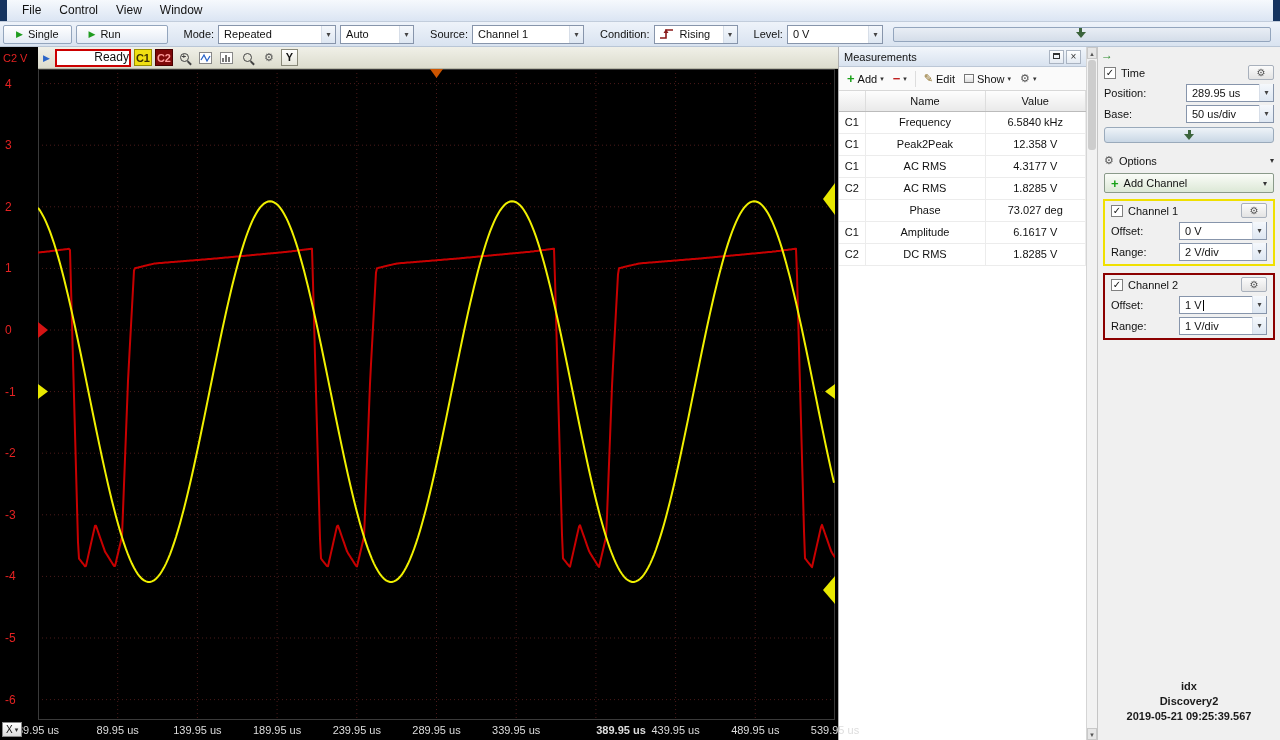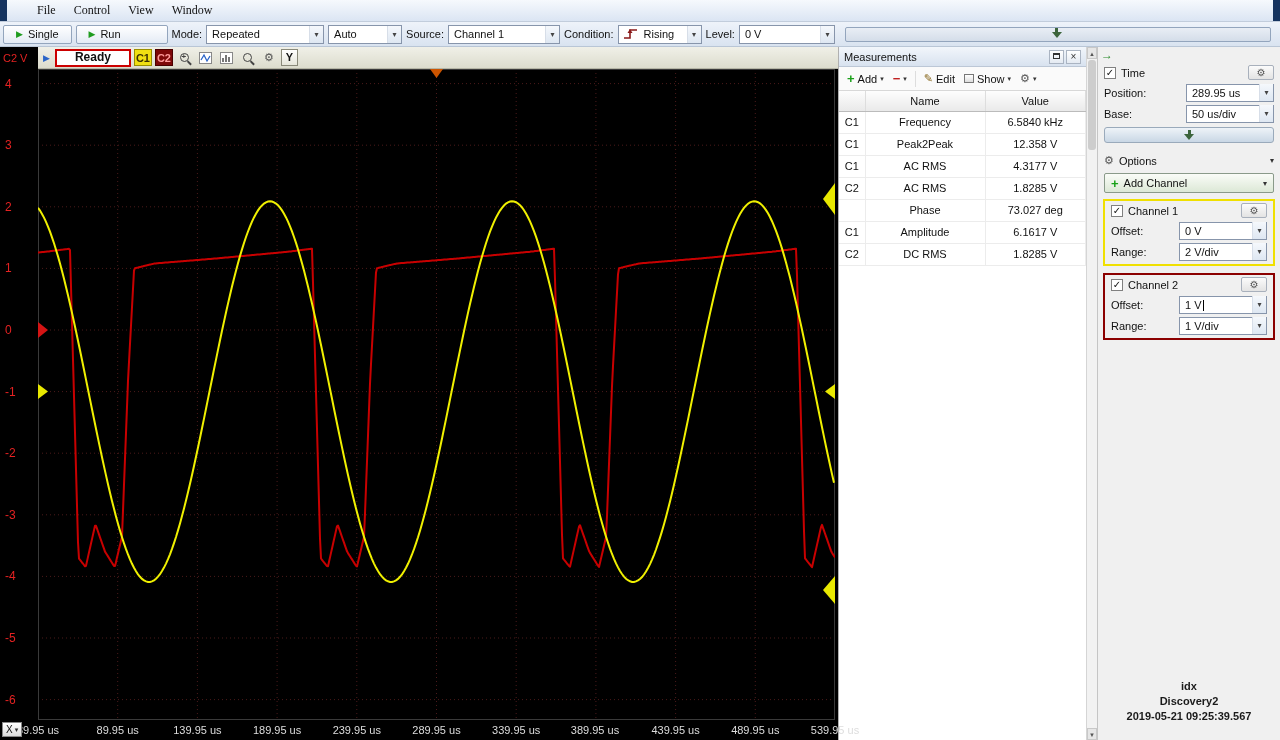--- a/index.html
+++ b/index.html
@@ -3,47 +3,47 @@
 <meta charset="utf-8">
 <style>
   * { box-sizing: border-box; margin: 0; padding: 0; }
   html,body { width:1280px; height:740px; overflow:hidden; }
   body { font-family:"Liberation Sans", sans-serif; font-size:11px; color:#111; background:#f0f0f0; cursor:default; }
   .app { position:relative; width:1280px; height:740px; background:#000; }
 
   
   .menubar { height:22px; background:linear-gradient(#f6f9fd,#dbe5f3); display:flex; align-items:stretch; border-bottom:1px solid #c2cddc; }
   .menu-edge { width:7px; background:#16345f; flex:none; }
-  .menu-items { display:flex; align-items:flex-start; padding-left:21px; flex:1;font-family:Liberation Serif, serif; }
+  .menu-items { display:flex; align-items:flex-start; padding-left:6px; flex:1; }
   .menu-item { padding:0 9px; line-height:21px; font-size:12px; }
 
   
   .toolbar { height:25px; background:linear-gradient(#eef3fa,#d9e3f0); display:flex; align-items:center; padding:0 3px; gap:4px; border-bottom:1px solid #b9c6d6; }
   .tb-btn { display:flex; align-items:center; gap:5px; height:19px; padding:0 12px; border:1px solid #93a5bd; border-radius:2px; background:linear-gradient(#ffffff,#e4ebf5); }
   .play-icon { color:#1f9c1f; font-size:9px; }
-  .tb-label { }
+  .tb-label { margin-left:12px; }
   .combo { display:flex; align-items:center; height:19px; background:#fff; border:1px solid #8795ab;justify-content:space-between; }
   .combo .val { flex:1; padding:0 5px; white-space:nowrap; overflow:hidden; }
   .combo .arr { width:14px; flex:none; text-align:center; color:#444; font-size:8px; line-height:17px; border-left:1px solid #d7dee8; background:linear-gradient(#f5f8fc,#dee7f2); }
   .edge-icon { width:16px; height:14px; flex:none; margin-left:4px; }
   .level-slider { flex:1; height:15px; margin:0 6px; border:1px solid #93a5bd; border-radius:2px; background:linear-gradient(#e9eef5,#d4dde9); position:relative; }
   .slider-marker { position:absolute; left:50%; top:0; margin-left:-6px; }
   .dn-arrow-wrap .stem { width:3px; height:4px; background:#3c643c; margin:0 auto; }
   .dn-arrow-wrap .tri { width:0; height:0; border-left:5px solid transparent; border-right:5px solid transparent; border-top:6px solid #3c643c; }
 
   
   .main { display:flex; height:693px; }
 
   
   .scope { position:relative; width:838px; background:#000; flex:none; }
   .scope-header { display:flex; height:22px; }
   .axis-corner { width:38px; flex:none; background:#000; color:#e22222; line-height:22px; padding-left:3px; }
   .header-bar { flex:1; background:linear-gradient(#f0f0e8,#dcdccd); border-bottom:1px solid #b5b5a5; display:flex; align-items:center; gap:3px; padding:0 3px; }
   .collapse-arrow { color:#2a64c8; font-size:9px; padding:0 2px; }
-  .ready-btn { width:76px; height:18px; flex:none; background:#fff; border:2px solid #cc0000; font-weight:bold; font-size:12px; text-align:center; line-height:13px; }
+  .ready-btn { width:76px; height:18px; flex:none; background:#fff; border:2px solid #cc0000; font-weight:normal; font-size:12px; text-align:right; line-height:13px; }
   .tab { width:18px; height:17px; flex:none; font-weight:bold; text-align:center; line-height:16px; }
   .tab-c1 { background:#f0df12; border:1px solid #9a8f00; color:#3a3000; }
   .tab-c2 { background:#7d0808; border:1px solid #4a0000; color:#ff9a9a; }
   .status-field { flex:1; height:16px; background:#fff; border:1px solid #9a9a8a; line-height:14px; padding:0 5px; white-space:nowrap; overflow:hidden; }
   .hicon { width:18px; height:18px; flex:none; display:flex; align-items:center; justify-content:center; color:#555; }
   .mag { position:relative; width:9px; height:9px; border:1.5px solid #444; border-radius:50%; }
   .mag::after { content:""; position:absolute; width:5px; height:1.5px; background:#444; transform:rotate(45deg); right:-4px; bottom:-2px; }
   .mag .mg-plus { position:absolute; left:0; top:-2px; width:6px; font-size:8px; font-weight:bold; color:#444; }
   .y-btn { width:17px; height:17px; flex:none; background:linear-gradient(#fff,#e6e6da); border:1px solid #8a8a7a; font-weight:bold; text-align:center; line-height:15px; }
 
@@ -257,21 +257,21 @@
           <span class="arr">▾</span>
         </div>
         <div id="x-ticks">
             <div class="xtick" style="left: 38px;">39.95 us</div>
             <div class="xtick" style="left: 117.7px;">89.95 us</div>
             <div class="xtick" style="left: 197.4px;">139.95 us</div>
             <div class="xtick" style="left: 277.1px;">189.95 us</div>
             <div class="xtick" style="left: 356.8px;">239.95 us</div>
             <div class="xtick" style="left: 436.5px;">289.95 us</div>
             <div class="xtick" style="left: 516.2px;">339.95 us</div>
-            <div class="xtick" style="left: 595px;">389.95 us</div>
+            <div class="xtick" style="left: 621px; font-weight: bold;">389.95 us</div>
             <div class="xtick" style="left: 675.6px;">439.95 us</div>
             <div class="xtick" style="left: 755.3px;">489.95 us</div>
             <div class="xtick" style="left: 835px;">539.95 us</div>
           </div>
       </div>
     </div>
 
     <div class="meas-panel">
       <div class="meas-title">
         <span>Measurements</span>

